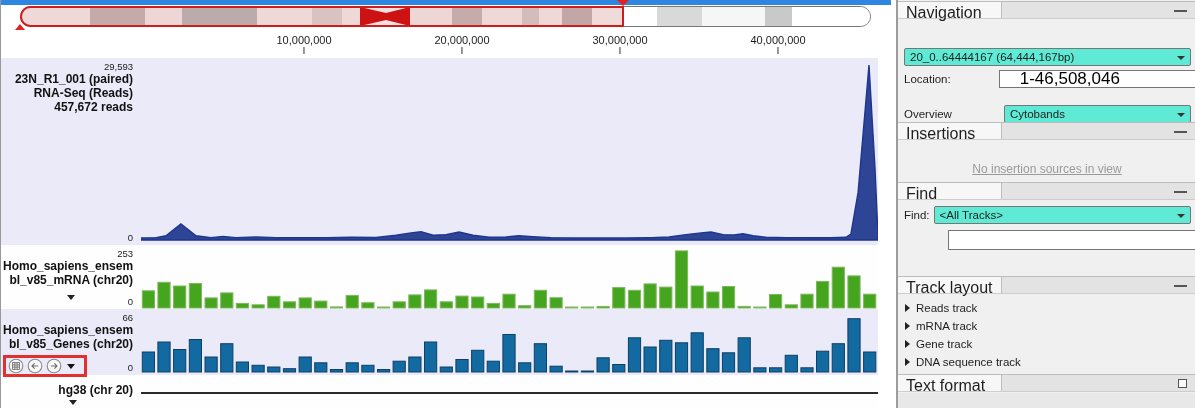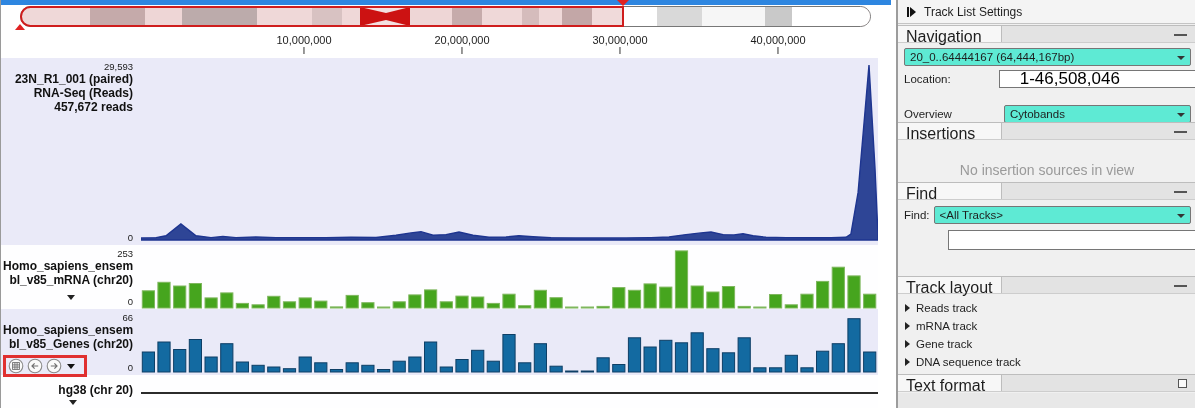--- a/index.html
+++ b/index.html
@@ -54,21 +54,21 @@
     border-right:1px solid #bdbdbd;padding:2px 0 0 8px;font-size:16px;}
   .sec-h .dash{position:absolute;right:9px;top:8px;width:13px;height:2px;background:#555;}
   .sec-h .sq{position:absolute;right:9px;top:4px;width:9px;height:9px;border:1px solid #555;background:#fafafa;}
   .dd{position:relative;background:#5eead4;border:1px solid #767676;border-radius:2px;height:18px;
     font-size:11.5px;padding:2px 20px 0 5px;cursor:pointer;white-space:nowrap;overflow:hidden;}
   .dd .arr{position:absolute;right:5px;top:7px;width:0;height:0;
     border-left:4px solid transparent;border-right:4px solid transparent;border-top:4px solid #333;}
   .tinput{background:#fff;border:1px solid #767676;height:18px;font-size:17px;
     font-family:"Liberation Sans",sans-serif;padding:0 20px;margin-left:44px;}
   .row{position:absolute;display:flex;align-items:center;gap:4px;}
-  .muted{color:#9a9a9a;font-size:14px;}
+  .muted{color:#9a9a9a;font-size:12px;text-decoration:underline;}
   .tl-item{display:flex;align-items:center;gap:6px;height:18px;padding-left:7px;cursor:pointer;font-size:11.5px;}
   .tl-item .tri{width:0;height:0;border-top:4px solid transparent;border-bottom:4px solid transparent;border-left:5px solid #222;}
   .btn{background:linear-gradient(#fdfdfd,#e7e7e7);border:1px solid #707070;border-radius:3px;
     height:21px;padding:0 12px;font-size:11.5px;font-family:"Liberation Sans",sans-serif;cursor:pointer;}
   .sb-bottom{position:absolute;left:0;right:0;bottom:0;top:393px;background:#e8e8e8;}
 </style>
 </head>
 <body>
 
 <div class="screen">
@@ -278,27 +278,20 @@
       <svg class="cbtn" viewBox="0 0 16 16">
         <circle cx="8" cy="8" r="6.8" fill="#fafafa" stroke="#8a8a8a" stroke-width="1.1"></circle>
         <path d="M4.8 8 h6 M8.4 5.4 L11 8 l-2.6 2.6" fill="none" stroke="#6f6f6f" stroke-width="1.2"></path>
       </svg>
       <div class="caret"></div>
     </div>
   </div>
 
   <div class="sidebar">
 
-    <div class="sb-title">
-      <span class="pexp">
-          <span class="bar"></span>
-          <span class="tri"></span>
-        </span>
-      <span>Track List Settings</span>
-    </div>
 
     <div class="sec-h" style="margin-top:1px;">
       <span class="tab">Navigation</span>
       <span class="dash"></span>
     </div>
     <div class="dd" style="position:absolute;left:6px;right:5px;top:48px;">
       <span>20_0..64444167 (64,444,167bp)</span>
       <span class="arr"></span>
     </div>
     <div class="row" style="left:6px;right:5px;top:70px;">

